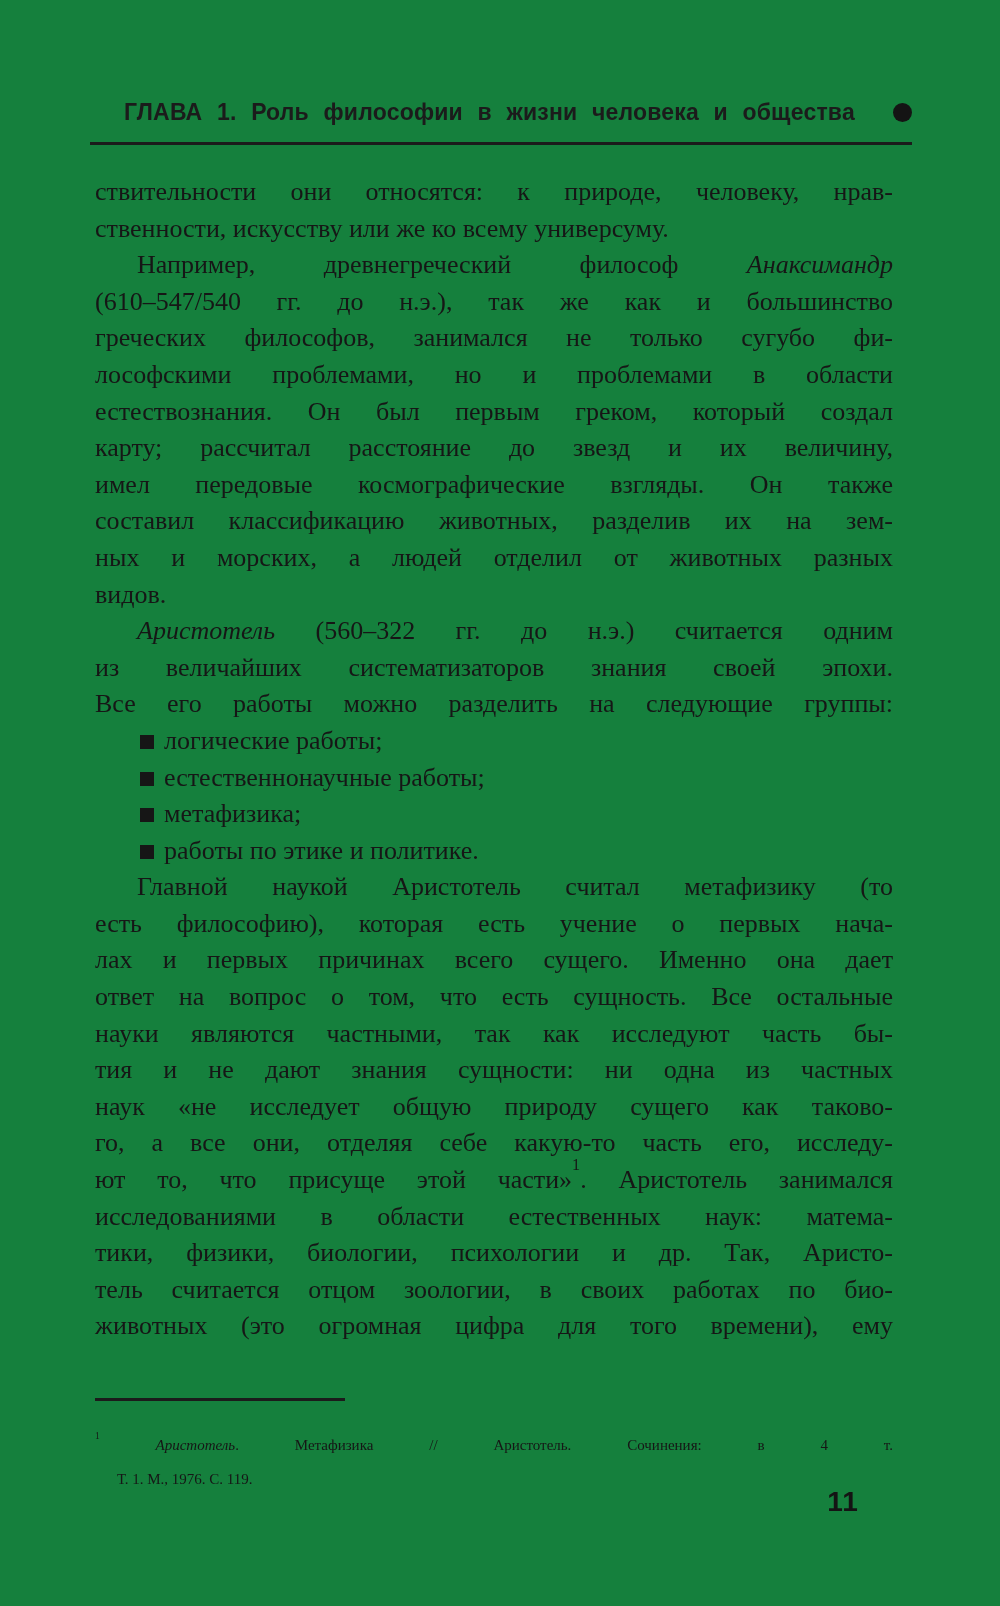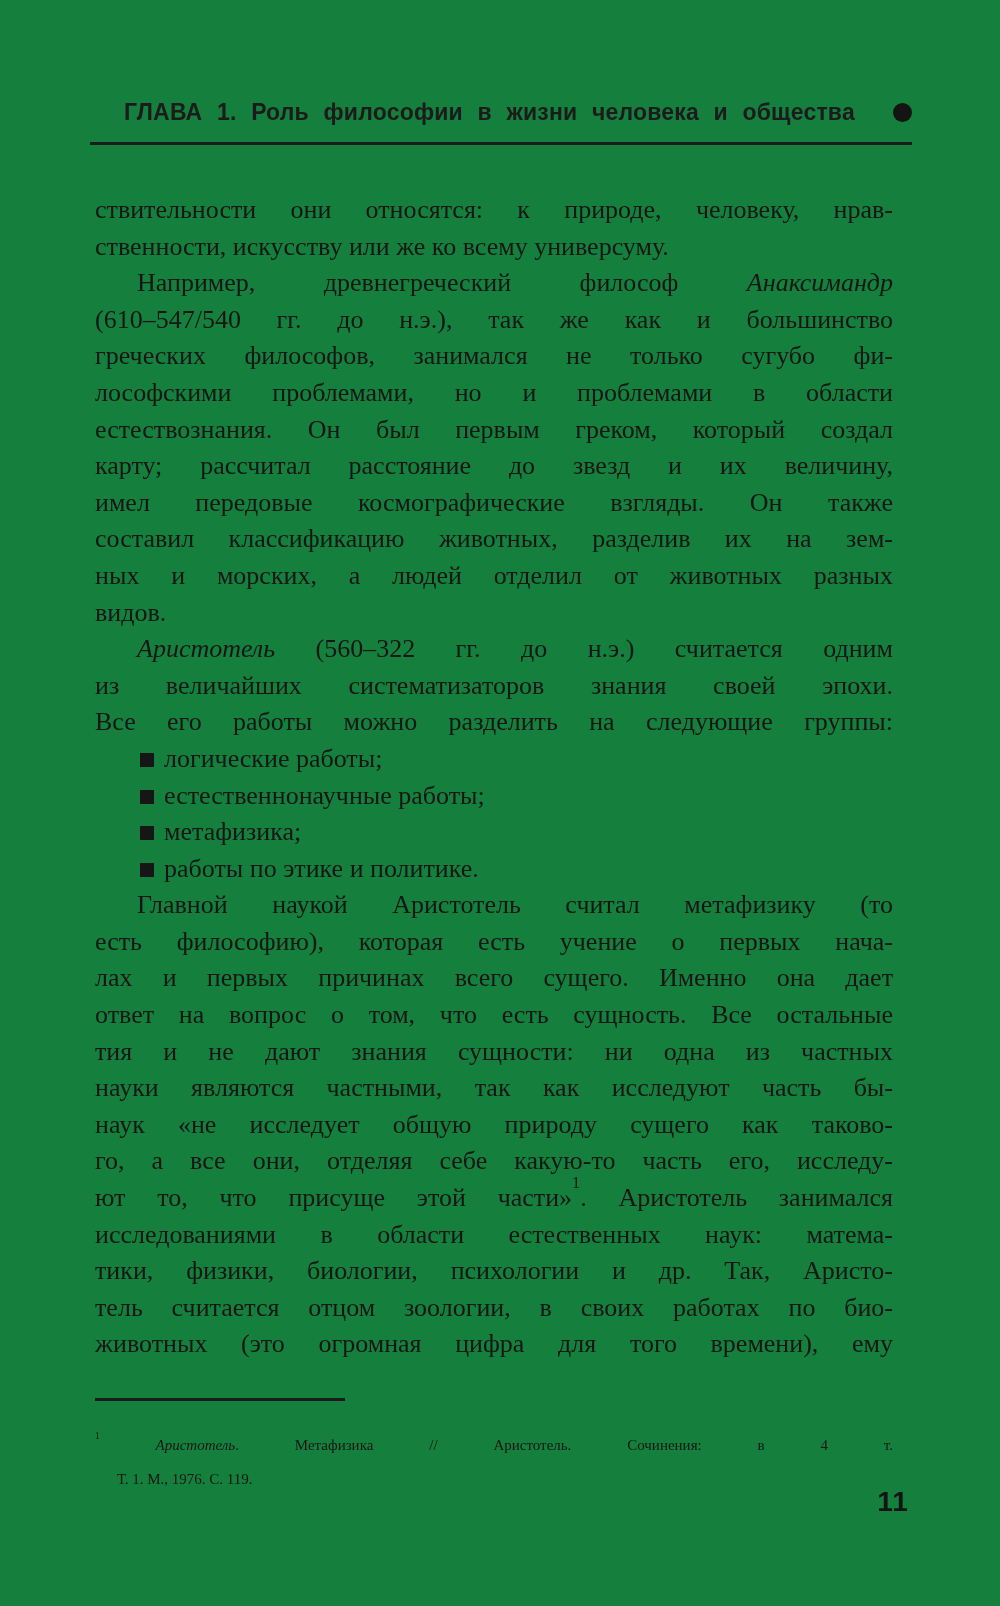--- a/index.html
+++ b/index.html
@@ -12,39 +12,39 @@
   .chapter-header {
     position:absolute; left:90px; top:99px; width:822px;
     display:flex; align-items:center;
     font-family:"Liberation Sans","DejaVu Sans",sans-serif;
     font-weight:bold; font-size:23px; color:#1b1b1b;
   }
   .chapter-header .ht { flex:1; text-align:center; word-spacing:8px; letter-spacing:0.2px; white-space:nowrap; }
   .bullet-circle { width:19px; height:19px; border-radius:50%; background:#141414; flex:0 0 auto; margin-left:4px; }
   .header-rule { position:absolute; left:90px; top:142px; width:822px; height:3px; background:#1b1b1b; }
 
-  .body-text { position:absolute; left:95px; top:192px; width:798px; font-size:26px; line-height:36.6px; }
+  .body-text { position:absolute; left:95px; top:174px; width:798px; font-size:26px; line-height:36.6px; }
   .line { text-align:left; }
   .line.just { text-align:justify; text-align-last:justify; }
   .ind-para { text-indent:42px; }
   .ind-list { padding-left:45px; }
   .sq { display:inline-block; width:14px; height:14px; background:#161616; margin-right:10px; font-size:0; overflow:hidden; }
   sup { font-size:62%; line-height:0; position:relative; top:-0.55em; }
   i { font-style:italic; }
 
   .footnote-rule { position:absolute; left:95px; top:1398px; width:250px; height:3px; background:#1b1b1b; }
   .footnote {
     position:absolute; left:95px; top:1428px; width:798px; box-sizing:border-box;
     padding-left:22px; font-size:15px; line-height:34px;
   }
   .fn-line.just { text-align:justify; text-align-last:justify; }
   .ind-hang { text-indent:-22px; }
 
   .page-number {
-    position:absolute; left:858px; top:1486px; width:70px; text-align:center;
+    position:absolute; left:808px; top:1486px; width:70px; text-align:center;
     font-family:"Liberation Sans","DejaVu Sans",sans-serif;
     font-weight:bold; font-size:28px; letter-spacing:1px; color:#141414;
   }
 </style>
 </head>
 <body>
 
 <div class="page">
 
   <div class="chapter-header">
@@ -71,22 +71,22 @@
       <div class="line just"><span>из величайших систематизаторов знания своей эпохи.</span></div>
       <div class="line just"><span>Все его работы можно разделить на следующие группы:</span></div>
       <div class="line ind-list"><span class="sq"></span><span>логические работы;</span></div>
       <div class="line ind-list"><span class="sq"></span><span>естественнонаучные работы;</span></div>
       <div class="line ind-list"><span class="sq"></span><span>метафизика;</span></div>
       <div class="line ind-list"><span class="sq"></span><span>работы по этике и политике.</span></div>
       <div class="line just ind-para"><span>Главной наукой Аристотель считал метафизику (то</span></div>
       <div class="line just"><span>есть философию), которая есть учение о первых нача-</span></div>
       <div class="line just"><span>лах и первых причинах всего сущего. Именно она дает</span></div>
       <div class="line just"><span>ответ на вопрос о том, что есть сущность. Все остальные</span></div>
+      <div class="line just"><span>науки являются частными, так как исследуют часть бы-</span></div>
       <div class="line just"><span>тия и не дают знания сущности: ни одна из частных</span></div>
-      <div class="line just"><span>науки являются частными, так как исследуют часть бы-</span></div>
       <div class="line just"><span>наук «не исследует общую природу сущего как таково-</span></div>
       <div class="line just"><span>го, а все они, отделяя себе какую-то часть его, исследу-</span></div>
       <div class="line just"><span>ют то, что присуще этой части»</span><sup>1</sup><span>. Аристотель занимался</span></div>
       <div class="line just"><span>исследованиями в области естественных наук: матема-</span></div>
       <div class="line just"><span>тики, физики, биологии, психологии и др. Так, Аристо-</span></div>
       <div class="line just"><span>тель считается отцом зоологии, в своих работах по био-</span></div>
       <div class="line just"><span>животных (это огромная цифра для того времени), ему</span></div>
     </main>
 
   <div class="footnote-rule"></div>

